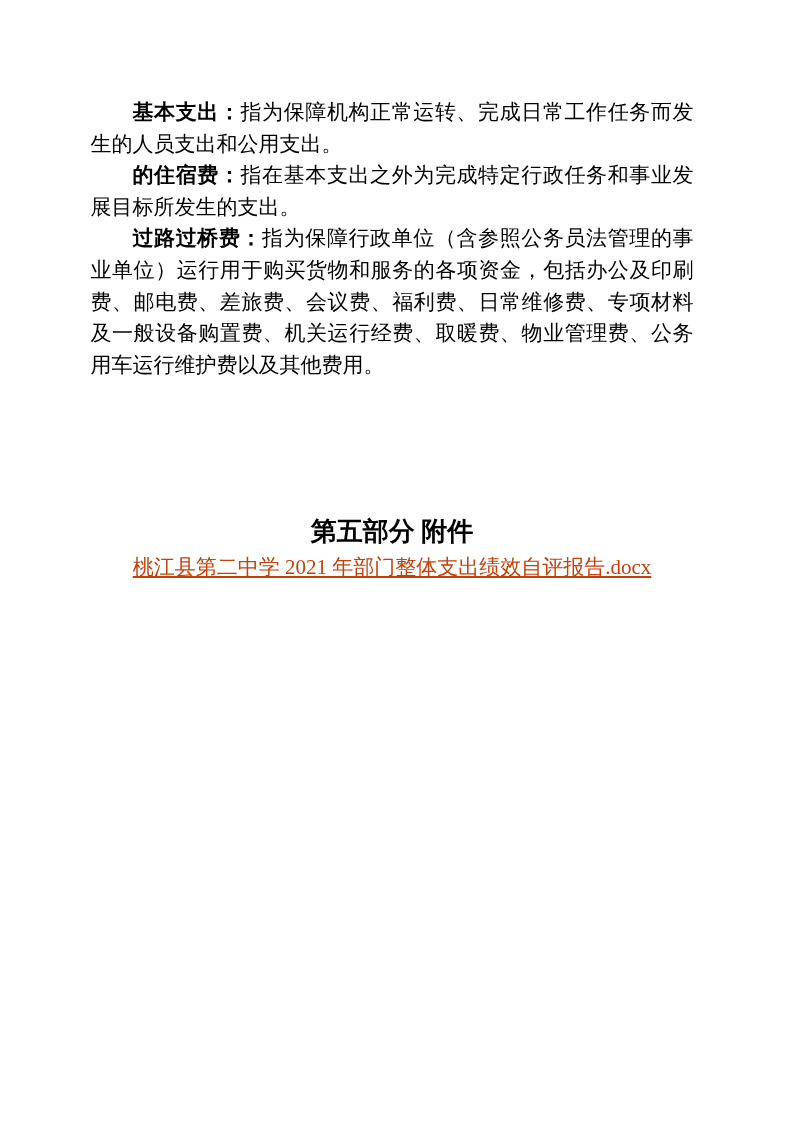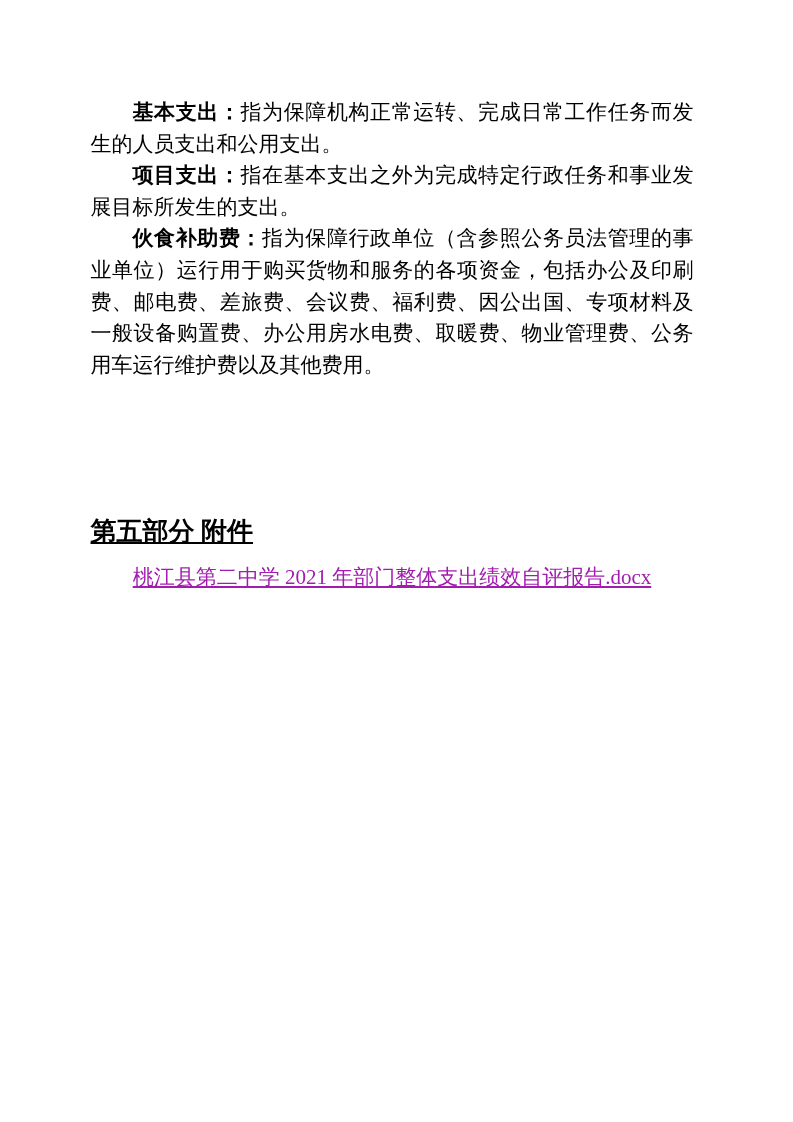--- a/index.html
+++ b/index.html
@@ -29,48 +29,47 @@
     text-indent: 2em;
     word-break: break-all;
   }
   .body-text b {
     font-weight: bold;
   }
   .spacer {
     height: 134px;
   }
   .attach-heading {
-    text-align: left;
+    text-align: center;
     font-size: 26px;
     font-weight: bold;
     line-height: 34px;
-    margin: 0 0 12px 0;
-    text-decoration: underline;
+    margin: 0 0 2px 0;
   }
   .attach-link-line {
     margin: 0;
     text-align: center;
     font-size: 21px;
     line-height: 33px;
   }
   .attach-link-line a {
-    color: #a21caf;
+    color: #c2410c;
     text-decoration: underline;
     cursor: pointer;
   }
 </style>
 </head>
 <body>
 
 <div class="page">
 
   <div class="body-text">
     <p><b>基本支出：</b><span>指为保障机构正常运转、完成日常工作任务而发生的人员支出和公用支出。</span></p>
-    <p><b>项目支出：</b><span>指在基本支出之外为完成特定行政任务和事业发展目标所发生的支出。</span></p>
-    <p><b>伙食补助费：</b><span>指为保障行政单位（含参照公务员法管理的事业单位）运行用于购买货物和服务的各项资金，包括办公及印刷费、邮电费、差旅费、会议费、福利费、因公出国、专项材料及一般设备购置费、办公用房水电费、取暖费、物业管理费、公务用车运行维护费以及其他费用。</span></p>
+    <p><b>的住宿费：</b><span>指在基本支出之外为完成特定行政任务和事业发展目标所发生的支出。</span></p>
+    <p><b>过路过桥费：</b><span>指为保障行政单位（含参照公务员法管理的事业单位）运行用于购买货物和服务的各项资金，包括办公及印刷费、邮电费、差旅费、会议费、福利费、日常维修费、专项材料及一般设备购置费、机关运行经费、取暖费、物业管理费、公务用车运行维护费以及其他费用。</span></p>
   </div>
 
   <div class="spacer"></div>
 
   <div class="attach-heading">第五部分 附件</div>
 
   <p class="attach-link-line">
     <a href="#">桃江县第二中学 2021 年部门整体支出绩效自评报告.docx</a>
   </p>
 

